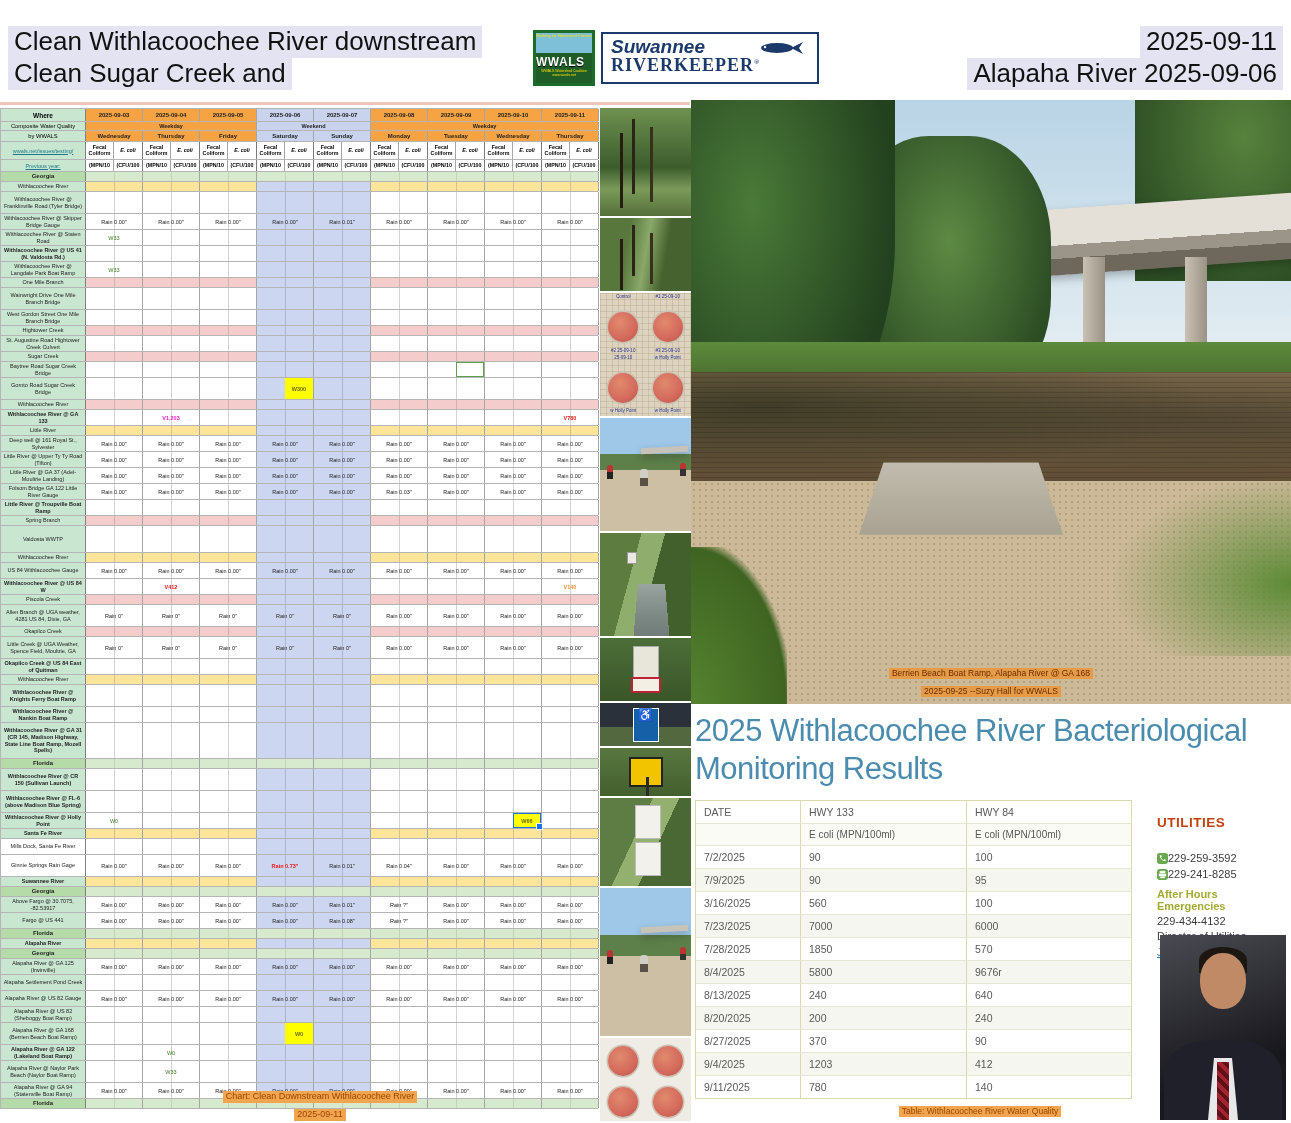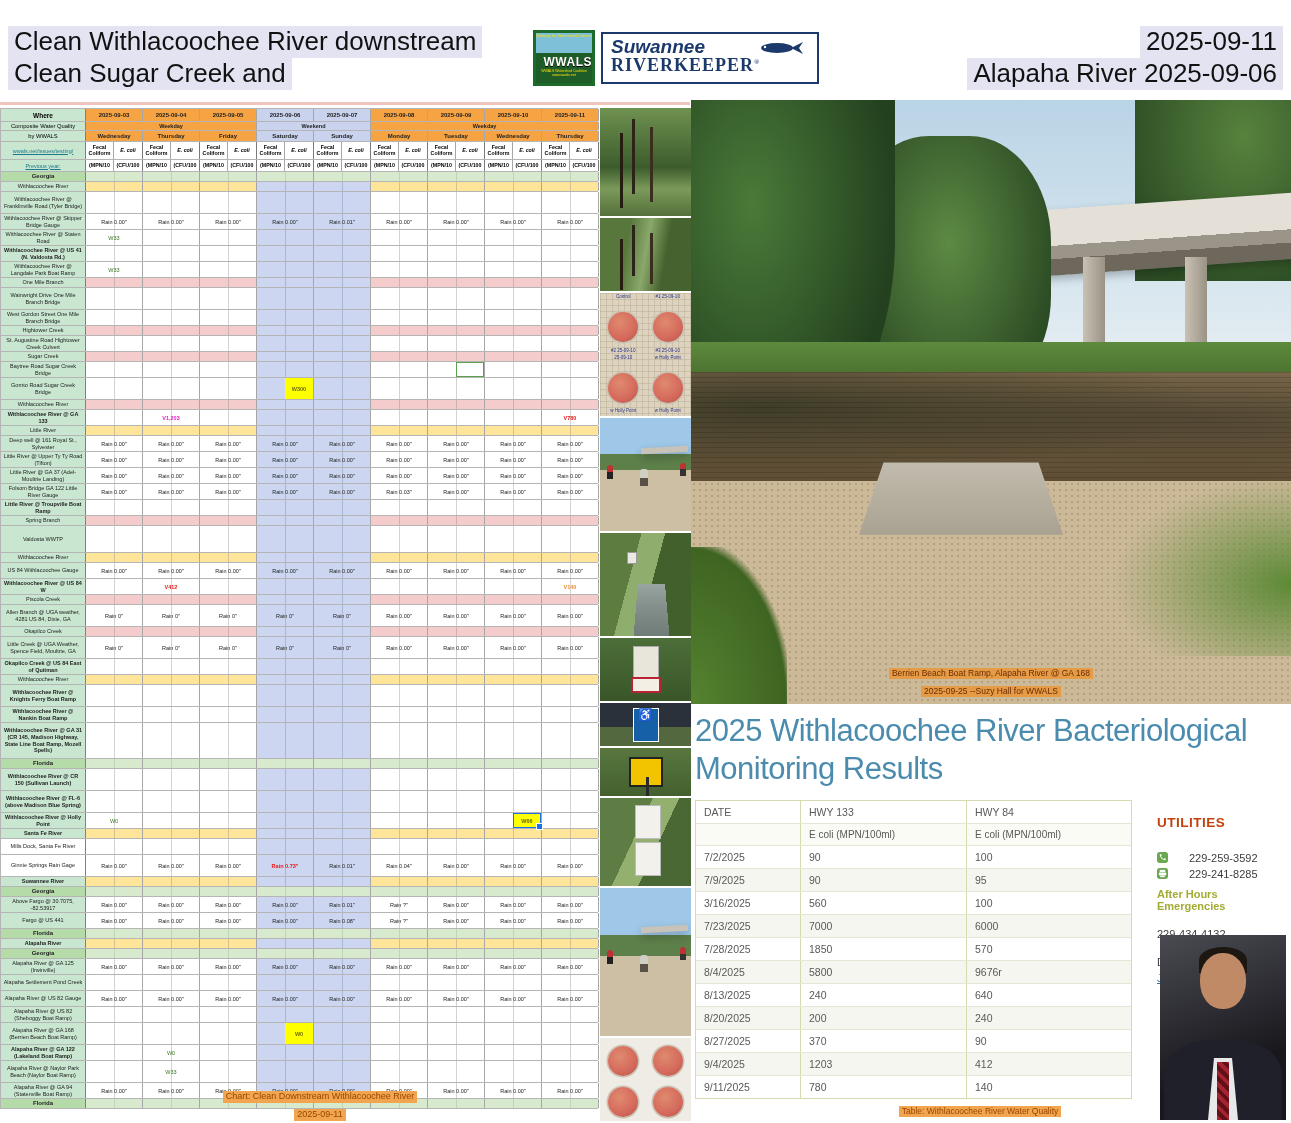--- a/index.html
+++ b/index.html
@@ -8,21 +8,21 @@
   
   .hdr{position:absolute;left:0;top:0;width:1291px;height:100px;background:#fff}
   .hdr .t{font-size:26px;color:#111;background:#e3e3f2;padding:1px 6px;display:inline-block;line-height:1.15}
   .hl{position:absolute;left:8px;top:26px}
   .hl2{position:absolute;left:8px;top:58px}
   .hr{position:absolute;right:8px;top:26px;text-align:right}
   .hr2{position:absolute;right:8px;top:58px;text-align:right}
   .logos{position:absolute;left:533px;top:30px;display:flex;gap:6px;align-items:center}
   .wwals-logo{width:62px;height:56px;background:linear-gradient(#7ec0d8 0 40%,#1e5c28 40% 100%);border:3px solid #1c6b2a;position:relative;overflow:hidden}
   .wwals-logo .yline{font-size:4px;color:#ffe000;text-align:center;line-height:1.3;white-space:nowrap;overflow:hidden}
-  .wwals-logo .wbanner{position:absolute;left:0;right:0;top:22px;text-align:right;color:#fff;font-weight:bold;font-size:12px;text-shadow:0 1px 0 #000;letter-spacing:.5px}
+  .wwals-logo .wbanner{position:absolute;left:0;right:0;top:22px;text-align:left;color:#fff;font-weight:bold;font-size:12px;text-shadow:0 1px 0 #000;letter-spacing:.5px}
   .wwals-logo .sub{position:absolute;left:0;right:0;bottom:6px;font-size:3.5px;color:#ffe000;text-align:center}
   .srk-box{width:218px;height:52px;background:#fff;border:2px solid #1b3a6b;padding:3px 8px;position:relative}
   .srk-l1{font-style:italic;font-weight:bold;font-size:19px;color:#1b3a6b;line-height:1}
   .srk-l2{font-family:"Liberation Serif",serif;font-weight:bold;font-size:18px;color:#1b3a6b;letter-spacing:1px;line-height:1.1}
   .fish{position:absolute;right:8px;top:6px;width:54px;height:16px}
   .reg{font-size:7px;vertical-align:super}
   .pinkline{position:absolute;left:0;top:102px;width:690px;height:3px;background:#eec4bc}
 
   
   #sheet{position:absolute;left:0;top:108px;width:598px;background:#fff;border-top:1px solid #b5b5b5;border-left:1px solid #b5b5b5}
@@ -131,23 +131,23 @@
   .rcell:last-child{border-right:none}
   .rc0{width:105px;flex:0 0 105px}.rc1{width:166px;flex:0 0 166px}.rc2{flex:1}
   .rrow.hdr2 .rcell{font-size:10px;background:#fbfbf6}
   .rrow.alt .rcell{background:#f6f6f1}
   .tbl-cap{position:absolute;left:850px;top:1100px;width:260px;text-align:center;z-index:5}
   .tbl-cap span{background:#f0a54e;color:#9c4500;font-size:8.5px;padding:0 3px;line-height:1.35;display:inline-block}
 
   
   #util{position:absolute;left:1157px;top:815px;width:130px}
   .u-h{color:#c2410c;font-weight:bold;font-size:13.5px;letter-spacing:.5px;margin-bottom:22px}
-  .u-line{display:flex;align-items:flex-start;gap:21px;font-size:11px;color:#3c3c3c;margin-bottom:4px}
+  .u-line{display:flex;align-items:center;gap:0;font-size:11px;color:#3c3c3c;margin-bottom:4px}
   .u-ah{color:#a3ab33;font-weight:bold;font-size:11px;margin-top:8px}
-  .u-t{font-size:11px;color:#3c3c3c;margin-top:16px}
+  .u-t{font-size:11px;color:#3c3c3c;margin-top:3px}
   .u-link{font-size:11px;color:#2e75a8;text-decoration:underline;margin-top:3px;display:inline-block}
   .ico{width:11px;height:11px;flex:0 0 11px}
 
   
   #portrait{position:absolute;left:1160px;top:935px;width:126px;height:185px;background:linear-gradient(160deg,#4a4a52,#17171c 70%);overflow:hidden}
   .head{position:absolute;left:50%;top:18px;transform:translateX(-50%);width:46px;height:56px;border-radius:48%;background:radial-gradient(circle at 45% 40%,#cf9а72,#c08a66 60%,#9c6b4c);background-color:#c08a66}
   .hair{position:absolute;left:50%;top:12px;transform:translateX(-50%);width:48px;height:26px;border-radius:50% 50% 0 0;background:#1d1712}
   .suit{position:absolute;left:50%;bottom:-6px;transform:translateX(-50%);width:118px;height:86px;background:#20202a;border-radius:40% 40% 0 0}
   .shirt{position:absolute;left:50%;bottom:0;transform:translateX(-50%);width:30px;height:62px;background:#e8e8ea;clip-path:polygon(20% 0,80% 0,100% 100%,0 100%)}
   .tie{position:absolute;left:50%;bottom:0;transform:translateX(-50%);width:12px;height:58px;background:repeating-linear-gradient(45deg,#a32430 0 4px,#611018 4px 8px)}

